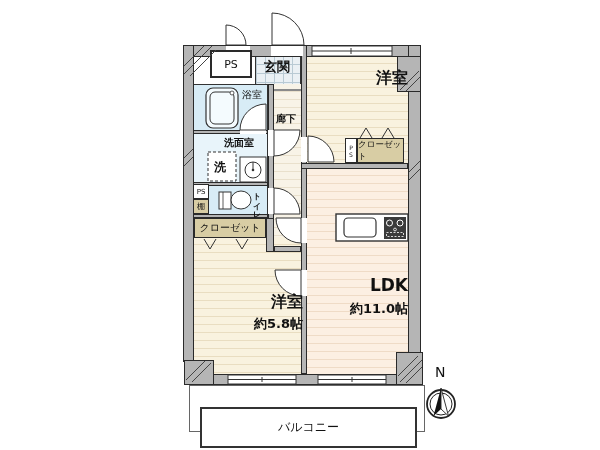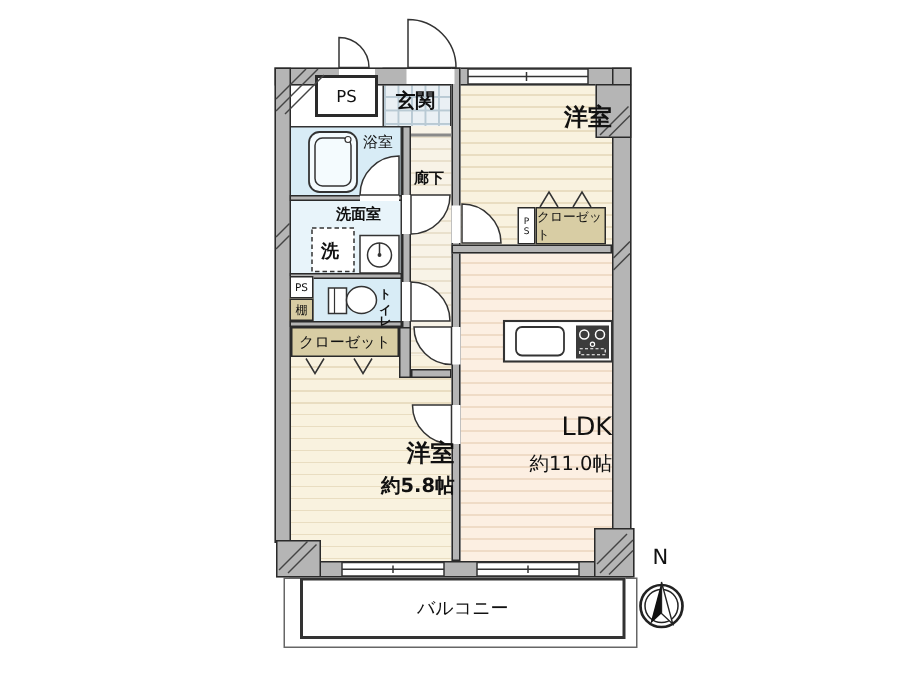--- a/index.html
+++ b/index.html
@@ -61,21 +61,21 @@
   <div class="opening" style="left:271px;top:46px;width:32px;height:10px;"></div>
   <div class="opening" style="left:226px;top:46px;width:24px;height:10px;"></div>
   <div class="opening" style="left:301px;top:137px;width:6px;height:25px;"></div>
   <div class="opening" style="left:301px;top:218px;width:6px;height:25px;"></div>
   <div class="opening" style="left:301px;top:270px;width:6px;height:26px;"></div>
   <div class="opening" style="left:268px;top:130px;width:6px;height:26px;"></div>
   <div class="opening" style="left:268px;top:188px;width:6px;height:26px;"></div>
   <div class="opening" style="left:240px;top:130px;width:26px;height:4px;"></div>
 
   <div class="balcony-outer" style="left:189px;top:385px;width:234px;height:45px;"></div>
-  <div class="balcony-inner" style="left:200px;top:385px;width:213px;height:37px;">
+  <div class="balcony-inner" style="left:200px;top:407px;width:213px;height:37px;">
     <span class="lbl" style="position:static;font-size:12px;">バルコニー</span>
   </div>
 
   <div class="box" style="left:210px;top:50px;width:42px;height:28px;border-width:2px;">
     <span style="font-size:11px;">PS</span>
   </div>
   <div class="box" style="left:193px;top:184px;width:16px;height:15px;">
     <span style="font-size:7px;">PS</span>
   </div>
   <div class="box tan" style="left:193px;top:199px;width:16px;height:15px;">
@@ -185,17 +185,17 @@
 
   <div class="lbl" style="left:264px;top:58px;font-size:13px;font-weight:700;">玄関</div>
   <div class="lbl" style="left:276px;top:112px;font-size:10px;font-weight:600;">廊下</div>
   <div class="lbl" style="left:242px;top:88px;font-size:10px;font-weight:400;">浴室</div>
   <div class="lbl" style="left:212px;top:136px;font-size:10px;font-weight:600;margin-left:12px;">洗面室</div>
   <div class="lbl" style="left:214px;top:159px;font-size:12px;font-weight:600;z-index:6;">洗</div>
   <div class="lbl vert" style="left:250px;top:187px;font-size:8px;font-weight:600;letter-spacing:0;">トイレ</div>
   <div class="lbl ctr" style="left:307px;top:68px;width:101px;font-size:16px;font-weight:600;">洋室</div>
   <div class="lbl ctr" style="left:196px;top:292px;width:107px;font-size:16px;font-weight:600;">洋室</div>
   <div class="lbl ctr" style="left:196px;top:315px;width:107px;font-size:13px;font-weight:600;">約5.8帖</div>
-  <div class="lbl ctr" style="left:307px;top:275px;width:101px;font-size:17px;font-weight:400;">LDK</div>
-  <div class="lbl ctr" style="left:307px;top:300px;width:101px;font-size:13px;font-weight:400;">約11.0帖</div>
+  <div class="lbl ctr" style="left:307px;top:275px;width:101px;font-size:17px;font-weight:700;">LDK</div>
+  <div class="lbl ctr" style="left:307px;top:300px;width:101px;font-size:13px;font-weight:700;">約11.0帖</div>
   <div class="lbl" style="left:435px;top:364px;font-size:14px;">N</div>
 
 </div>
 
 </body></html>

